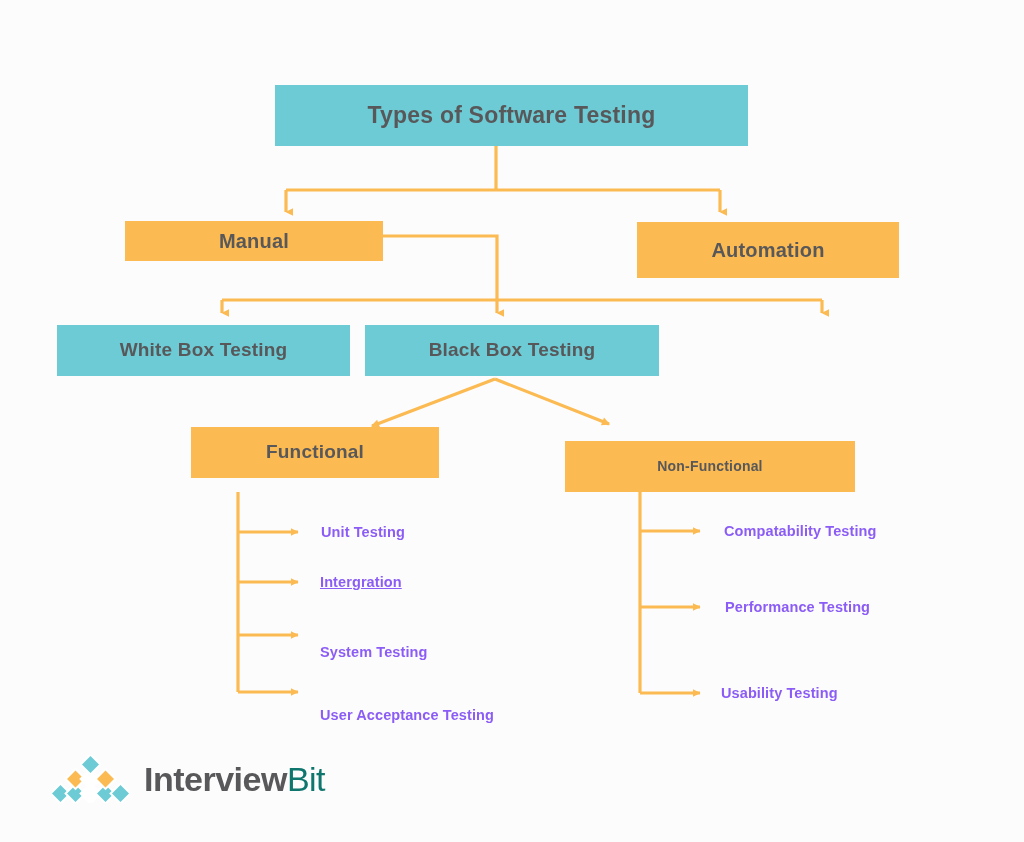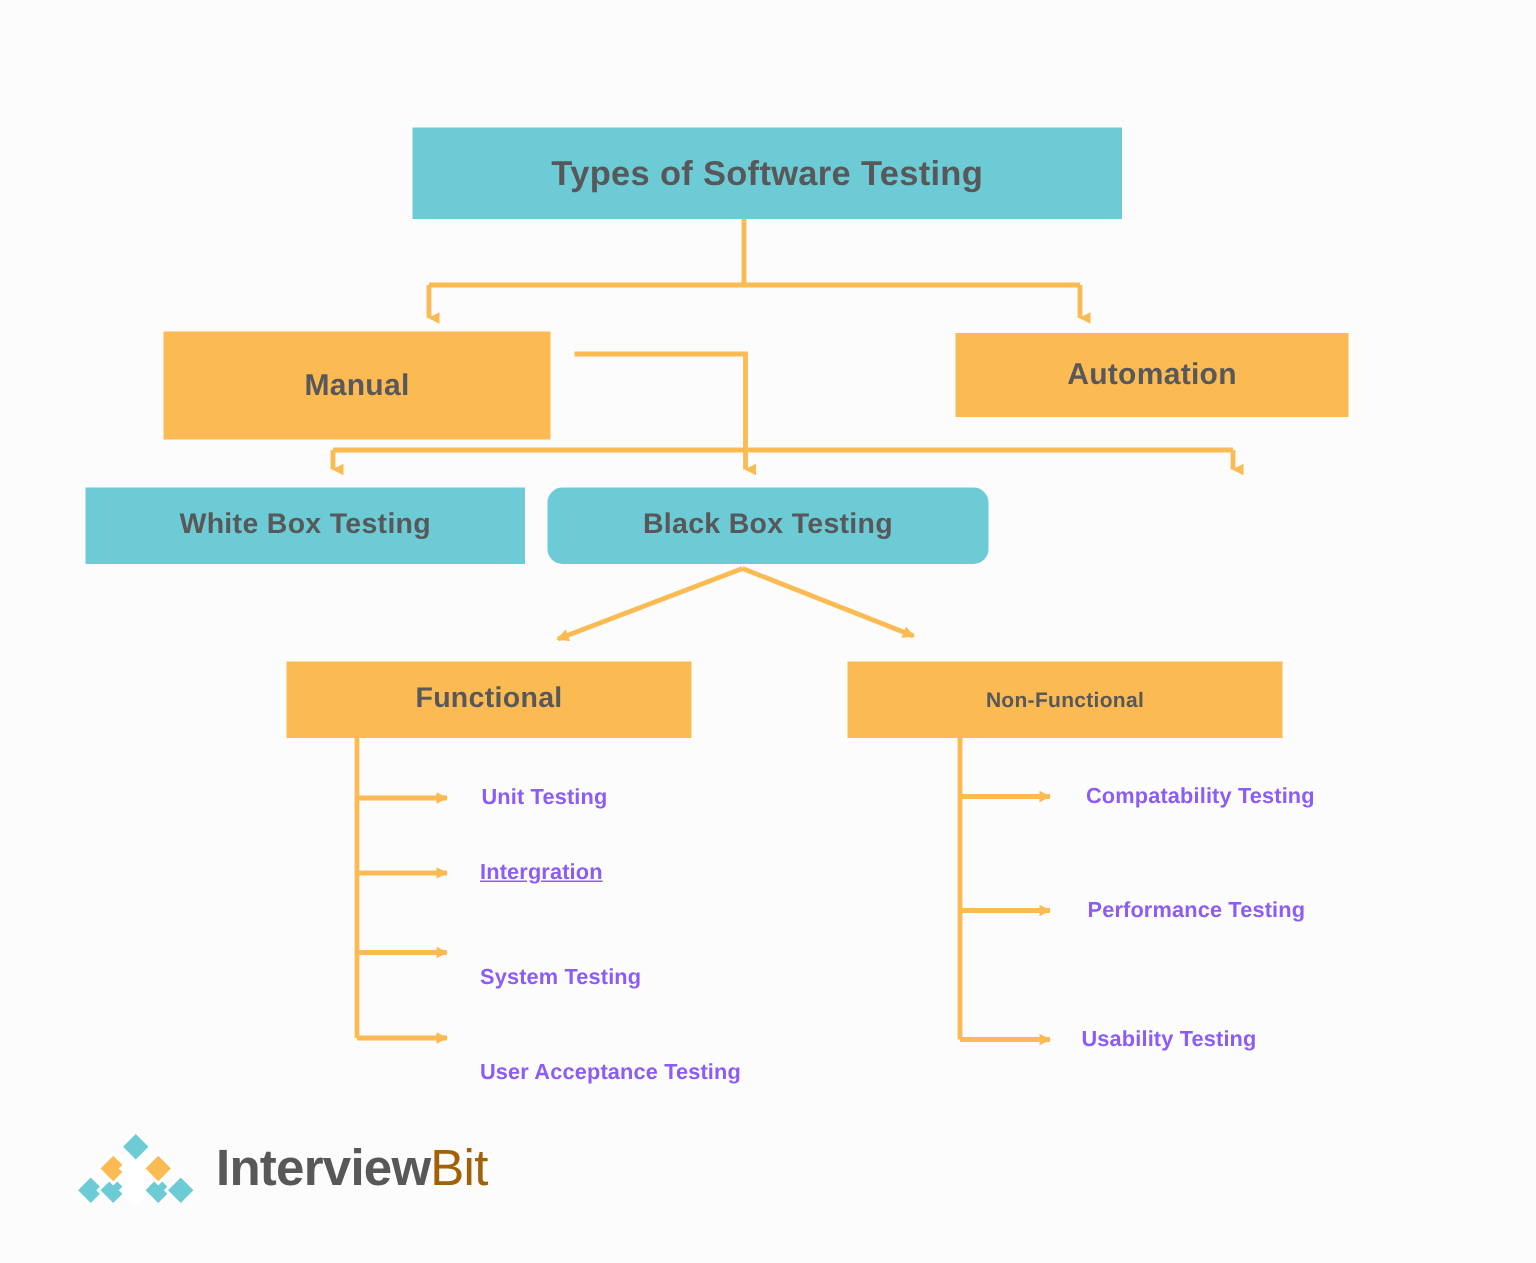--- a/index.html
+++ b/index.html
@@ -73,21 +73,21 @@
     gap: 14px;
   }
   #logo-mark { display: block; }
   #logo-text {
     font-size: 34px;
     font-weight: bold;
     letter-spacing: -0.5px;
     white-space: nowrap;
   }
   .logo-a { color: #58585a; }
-  .logo-b { color: #a16207; font-weight: normal; }
+  .logo-b { color: #0f766e; font-weight: normal; }
 </style>
 </head>
 <body>
 
 <div id="canvas">
 
   <svg id="connectors" viewBox="0 0 1024 842" width="1024" height="842" xmlns="http://www.w3.org/2000/svg">
     <defs>
       <marker id="arrowDown" markerWidth="10" markerHeight="10" refX="5" refY="8" orient="auto" markerUnits="userSpaceOnUse">
         <path d="M1.2,1 L8.8,1 L5,8.6 Z" fill="#fbba52"></path>
@@ -131,38 +131,38 @@
       <path d="M640,531 L700,531" marker-end="url(#arrowRight)"></path>
       <path d="M640,607 L700,607" marker-end="url(#arrowRight)"></path>
       <path d="M640,693 L700,693" marker-end="url(#arrowRight)"></path>
     </g>
   </svg>
 
   <div class="node teal" style="left:275px; top:85px; width:473px; height:61px; font-size:23px;">
     <span>Types of Software Testing</span>
   </div>
 
-  <div class="node orange" style="left:109px; top:221px; width:258px; height:72px; font-size:20px;">
+  <div class="node orange" style="left:125px; top:221px; width:258px; height:40px; font-size:20px;">
     <span>Manual</span>
   </div>
 
   <div class="node orange" style="left:637px; top:222px; width:262px; height:56px; font-size:20px;text-align:center;">
     <span>Automation</span>
   </div>
 
   <div class="node teal" style="left:57px; top:325px; width:293px; height:51px; font-size:19px;">
     <span>White Box Testing</span>
   </div>
 
-  <div class="node teal" style="left:365px; top:325px; width:294px; height:51px; font-size:19px;border-radius:10px;">
+  <div class="node teal" style="left:365px; top:325px; width:294px; height:51px; font-size:19px;">
     <span>Black Box Testing</span>
   </div>
 
 
-  <div class="node orange" style="left:191px; top:441px; width:270px; height:51px; font-size:19px;">
+  <div class="node orange" style="left:191px; top:427px; width:248px; height:51px; font-size:19px;">
     <span>Functional</span>
   </div>
 
   <div class="node orange" style="left:565px; top:441px; width:290px; height:51px; font-size:14px;">
     <span>Non-Functional</span>
   </div>
 
   <div class="leaf" style="left:321px; top:524px;">
     <span>Unit Testing</span>
   </div>

